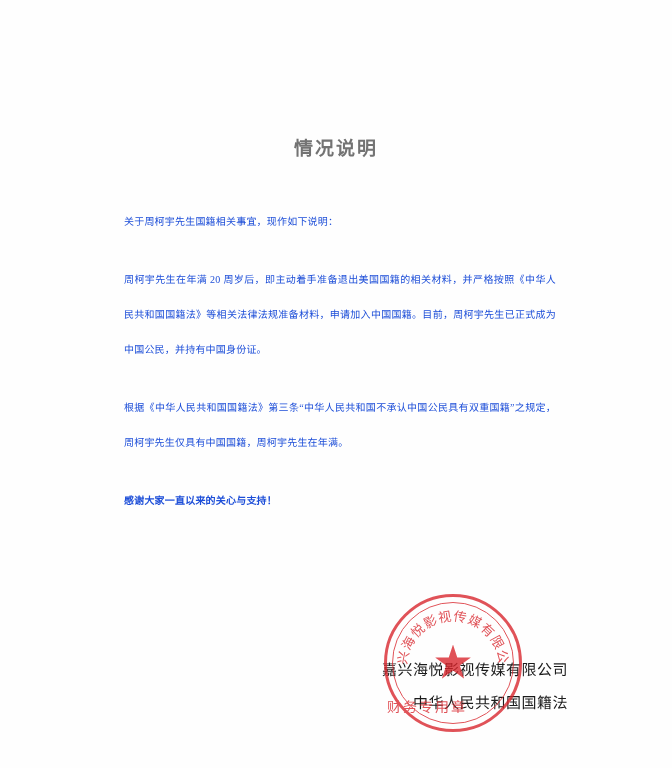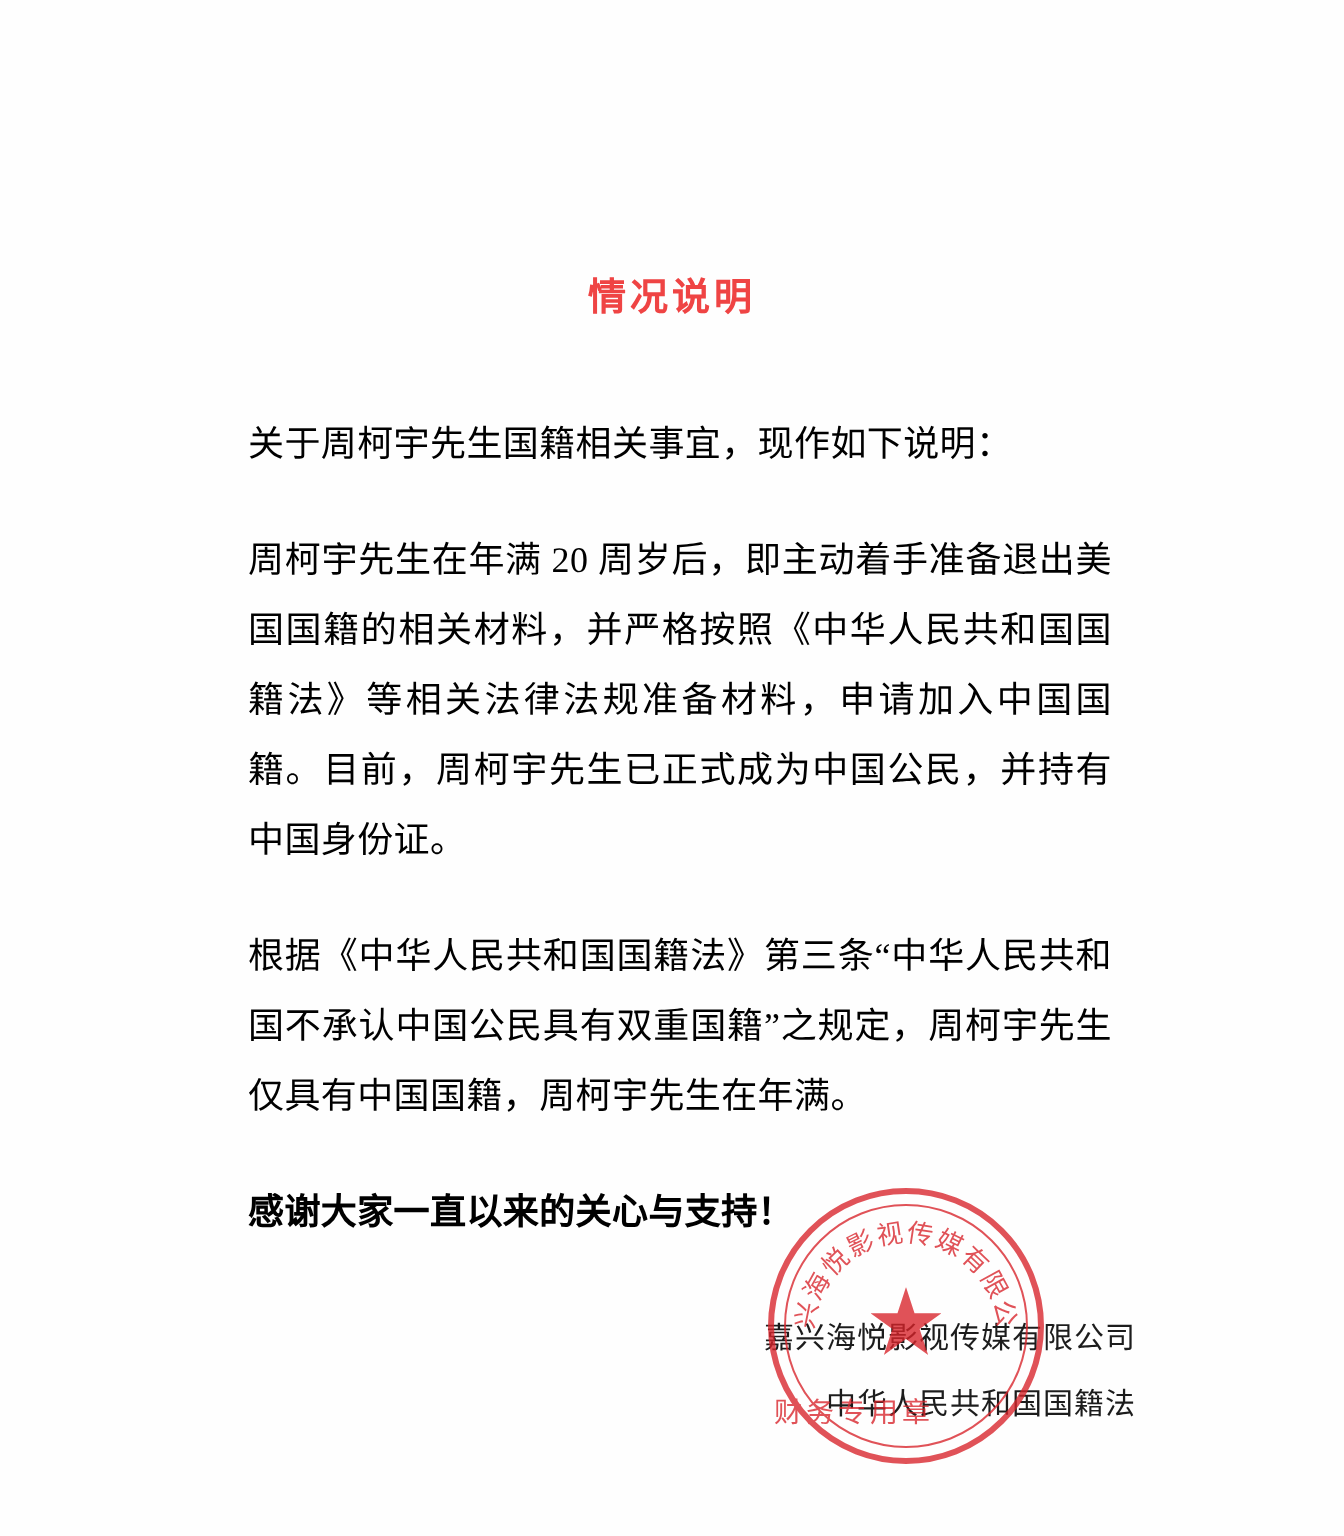--- a/index.html
+++ b/index.html
@@ -21,37 +21,37 @@
     inset: 0;
     background: #fefefe;
     padding: 0;
   }
 
   .doc-title {
     text-align: center;
     font-size: 19px;
     font-weight: 700;
     letter-spacing: 2px;
-    color: #ef4444;
+    color: #737373;
     margin: 0;
     padding-top: 133px;
     font-family: "Liberation Serif", "DejaVu Serif", serif;
   }
 
   .body-wrap {
     padding: 0 116px 0 124px;
     margin-top: 44px;
   }
 
   .para {
-    font-size: 18px;
+    font-size: 10px;
     line-height: 35px;
     text-align: justify;
     text-justify: inter-ideograph;
-    color: #000000;
+    color: #1d4ed8;
     margin: 0 0 23px 0;
     letter-spacing: 0.2px;
   }
 
   .para.tight {
     margin-bottom: 22px;
     font-weight: bold;
   }
 
   .signature-block {

